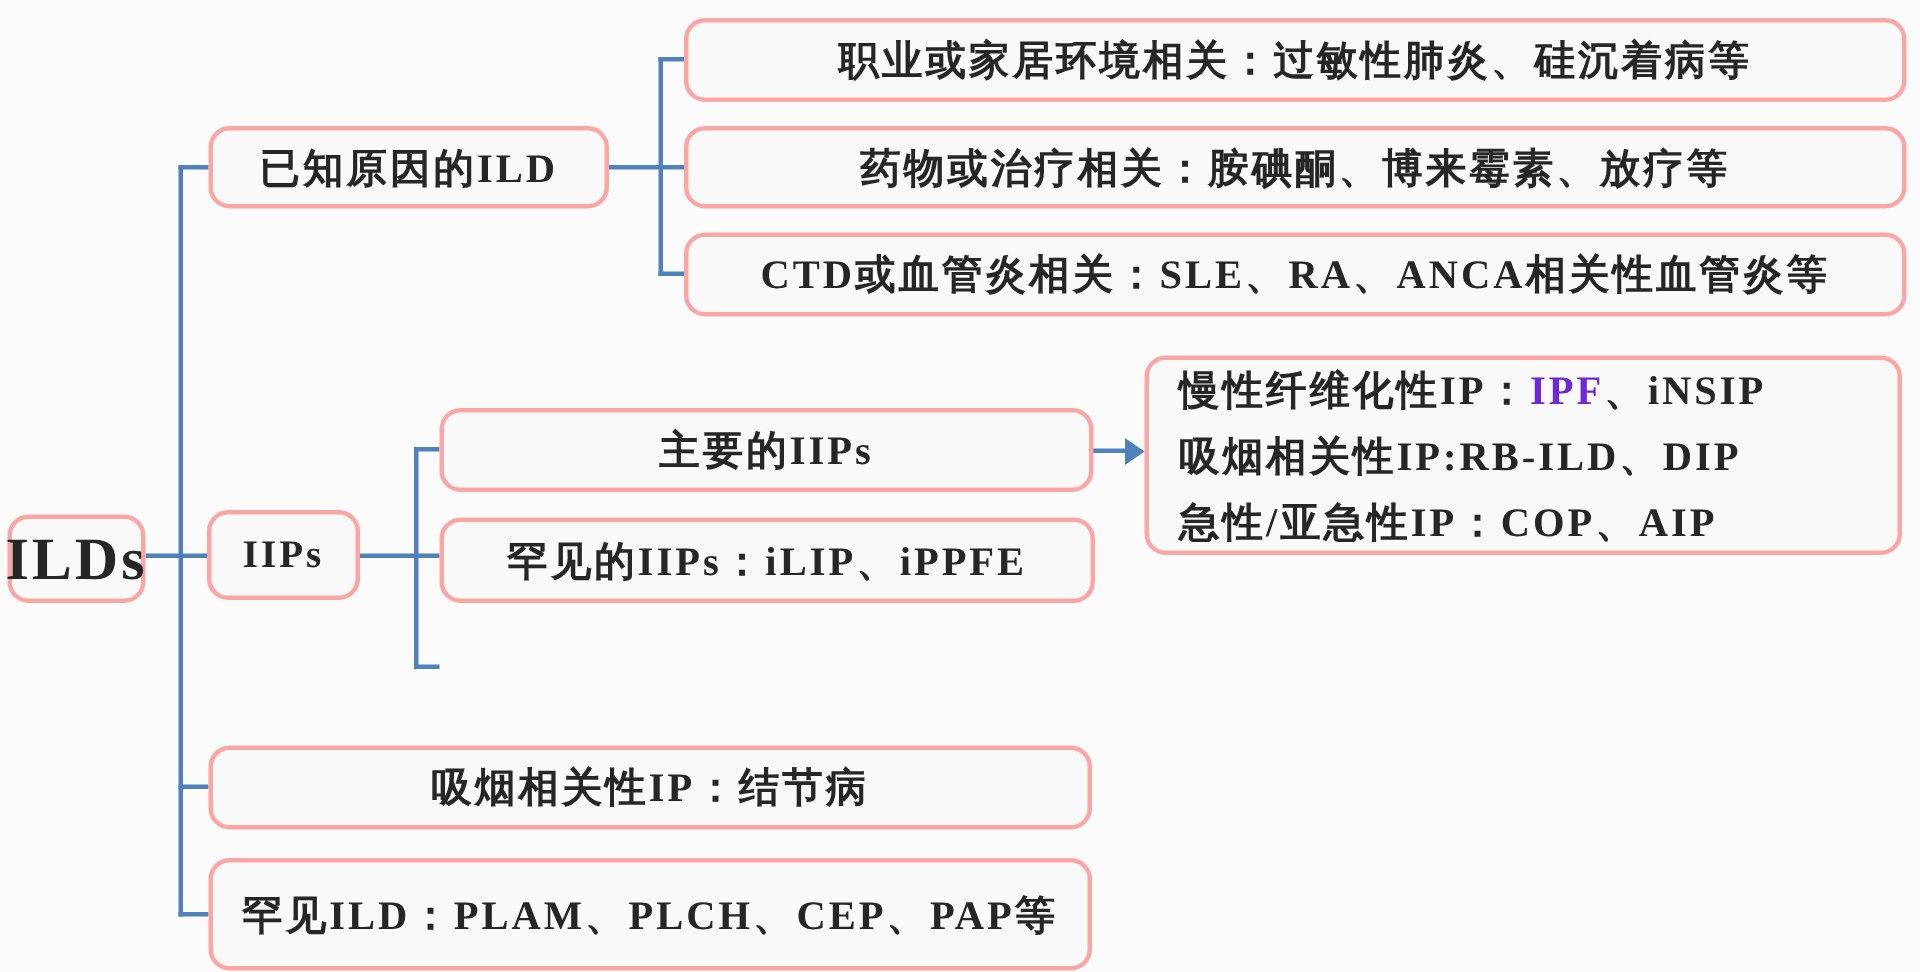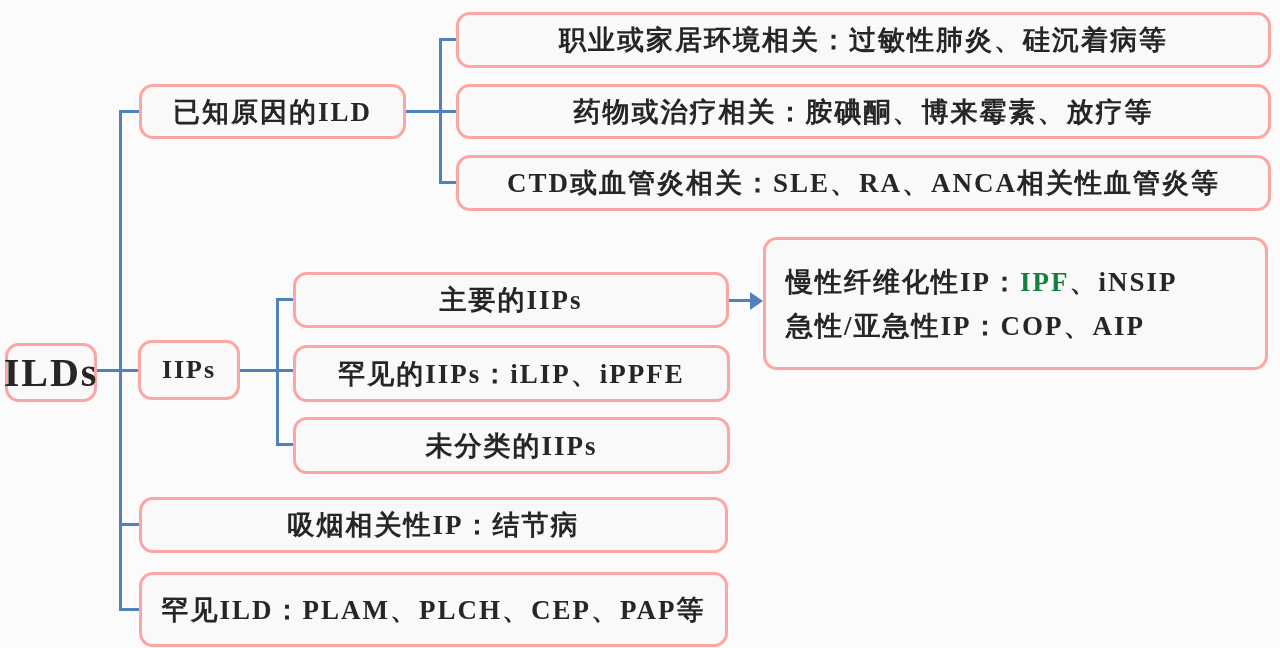--- a/index.html
+++ b/index.html
@@ -127,28 +127,26 @@
   </div>
 
   <div class="node" id="node-major-iips">
     <span>主要的IIPs</span>
   </div>
 
   <div class="node" id="node-rare-iips">
     <span>罕见的IIPs：iLIP、iPPFE</span>
   </div>
 
-  <div class="node" id="node-unclassified">
-    <span>未分类的IIPs</span>
-  </div>
 
   <div class="node multiline" id="node-major-detail">
     <div class="dline">
-      <span>慢性纤维化性IP：</span><span style="color: #15803d;">IPF</span><span>、iNSIP</span>
+      <span>慢性纤维化性IP：</span><span style="color: #6d28d9;">IPF</span><span>、iNSIP</span>
     </div>
+    <div class="dline">吸烟相关性IP:RB-ILD、DIP</div>
     <div class="dline">急性/亚急性IP：COP、AIP</div>
   </div>
 
   <div class="node" id="node-granulomatous">
     <span>吸烟相关性IP：结节病</span>
   </div>
 
   <div class="node" id="node-rare-ild">
     <span>罕见ILD：PLAM、PLCH、CEP、PAP等</span>
   </div>

